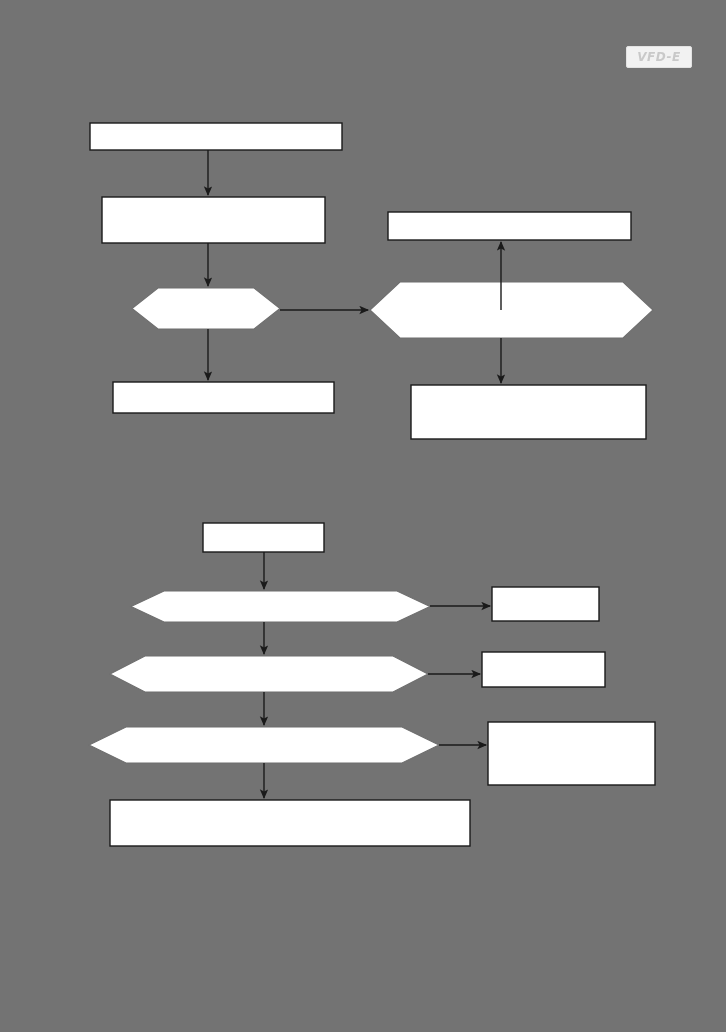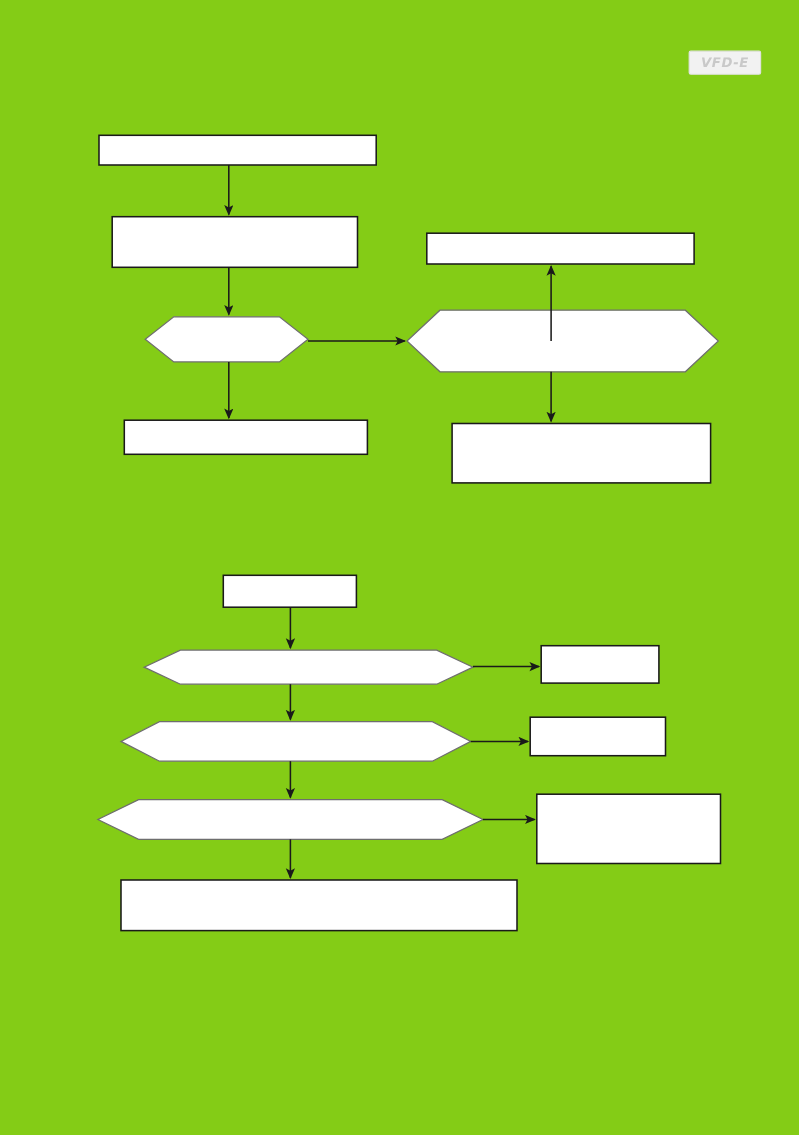--- a/index.html
+++ b/index.html
@@ -7,21 +7,21 @@
     padding: 0;
     background: #ffffff;
   }
   body {
     font-family: "Liberation Sans", sans-serif;
   }
   #page {
     position: relative;
     width: 726px;
     height: 1032px;
-    background: #84cc16;
+    background: #737373;
     overflow: hidden;
   }
   #page-svg {
     position: absolute;
     left: 0;
     top: 0;
     width: 726px;
     height: 1032px;
   }
   .brand-logo {

